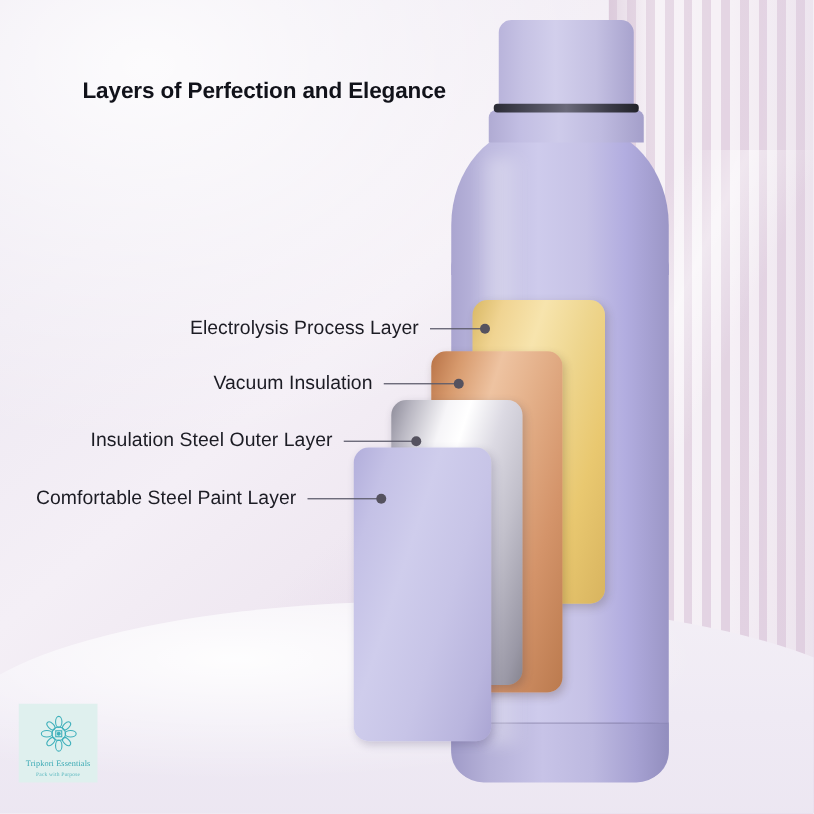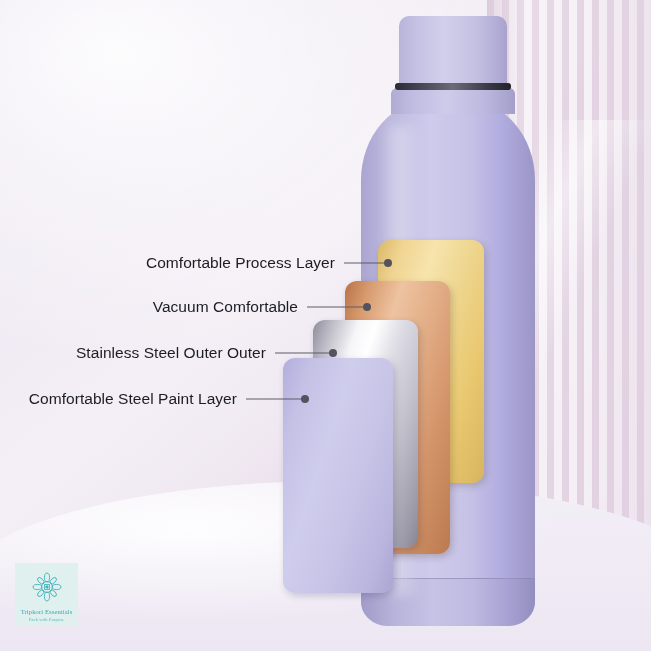--- a/index.html
+++ b/index.html
@@ -206,35 +206,36 @@
     <div class="cap"></div>
     <div class="cap-ring"></div>
     <div class="body-hi"></div>
   </div>
 
   <div class="card card-gold"></div>
   <div class="card card-copper"></div>
   <div class="card card-steel"></div>
   <div class="card card-paint"></div>
 
+  <div class="title">Layers of Perfection and Elegance</div>
 
   <div class="callout c1">
-    <span class="ctext">Comfortable Process Layer</span>
+    <span class="ctext">Electrolysis Process Layer</span>
     <span class="cline"></span>
     <span class="cdot"></span>
   </div>
 
   <div class="callout c2">
-    <span class="ctext">Vacuum Comfortable</span>
+    <span class="ctext">Vacuum Insulation</span>
     <span class="cline"></span>
     <span class="cdot"></span>
   </div>
 
   <div class="callout c3">
-    <span class="ctext">Stainless Steel Outer Outer</span>
+    <span class="ctext">Insulation Steel Outer Layer</span>
     <span class="cline"></span>
     <span class="cdot"></span>
   </div>
 
   <div class="callout c4">
     <span class="ctext">Comfortable Steel Paint Layer</span>
     <span class="cline"></span>
     <span class="cdot"></span>
   </div>
 

